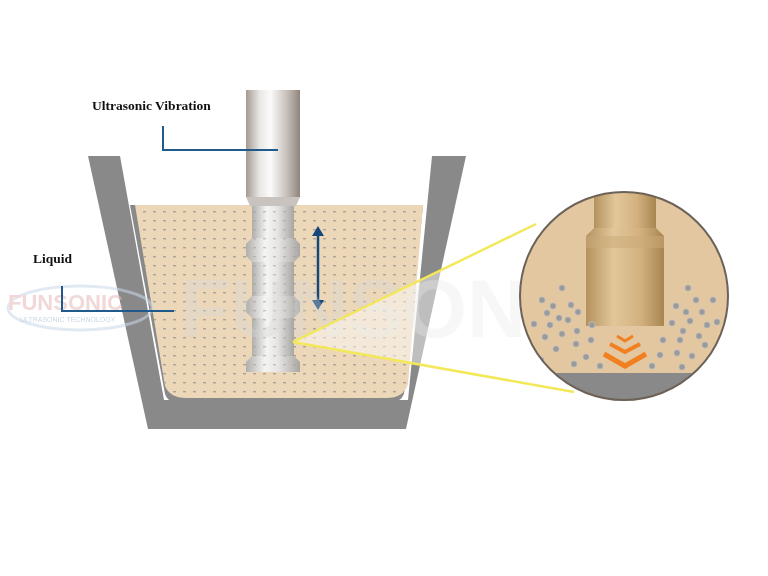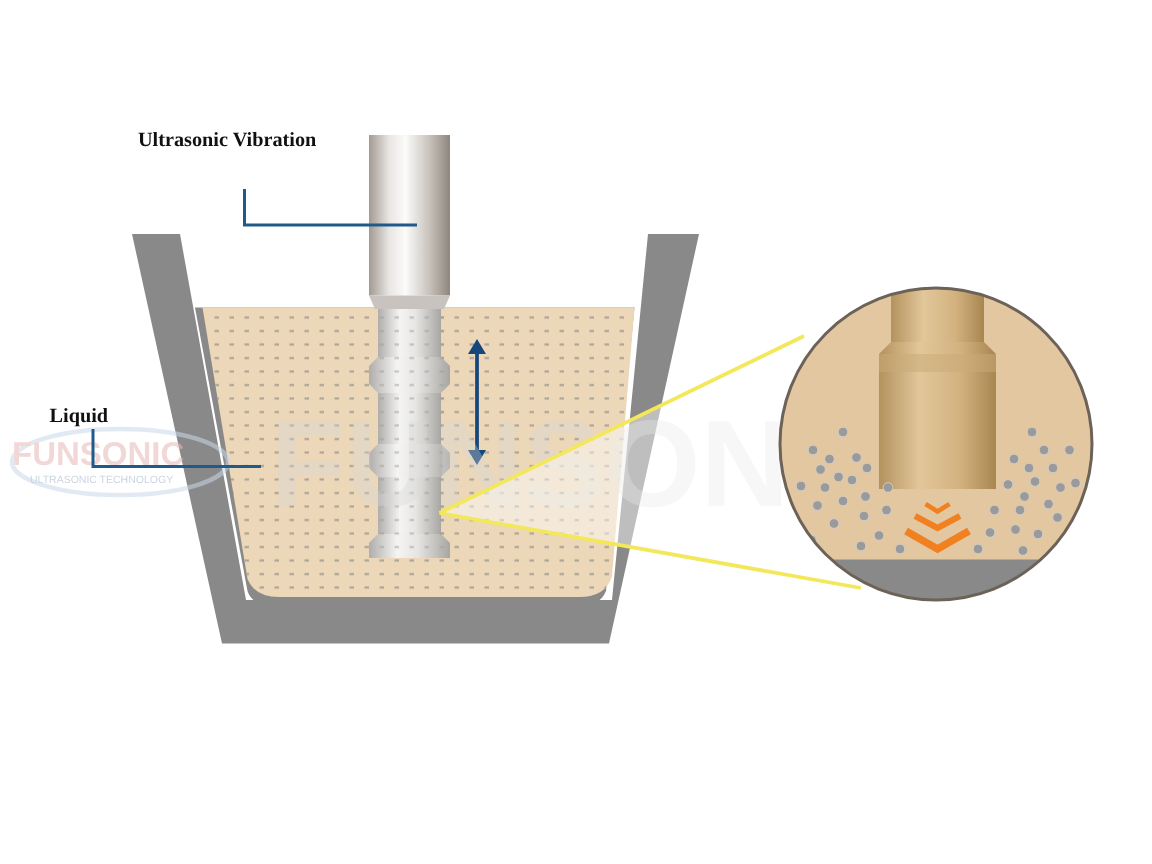--- a/index.html
+++ b/index.html
@@ -144,14 +144,14 @@
           <circle cx="682" cy="367" r="3.2"></circle>
       </g>
     </g>
     <circle cx="624" cy="296" r="104" fill="none" stroke="#6d6258" stroke-width="2"></circle>
   </g>
 
   <polyline points="163,126 163,150 278,150" fill="none" stroke="#1f5a8a" stroke-width="2"></polyline>
   <polyline points="62,286 62,311 174,311" fill="none" stroke="#1f5a8a" stroke-width="2"></polyline>
 </svg>
 
-<div class="label" style="left:92px; top:85px;">Ultrasonic Vibration</div>
-<div class="label" style="left:33px; top:269px;">Liquid</div>
+<div class="label" style="left:92px; top:98px;">Ultrasonic Vibration</div>
+<div class="label" style="left:33px; top:251px;">Liquid</div>
 
 </body></html>

